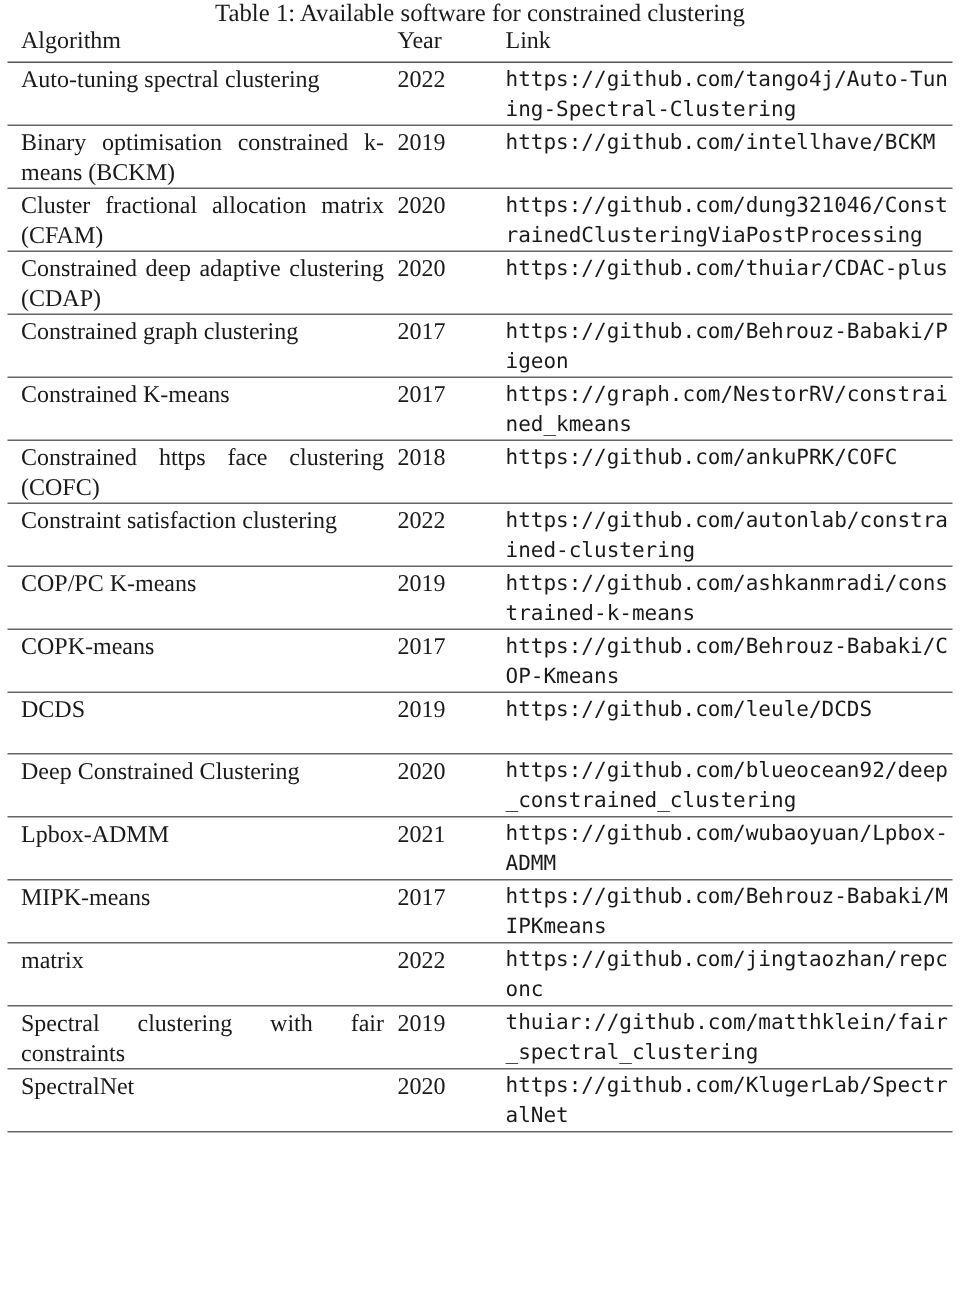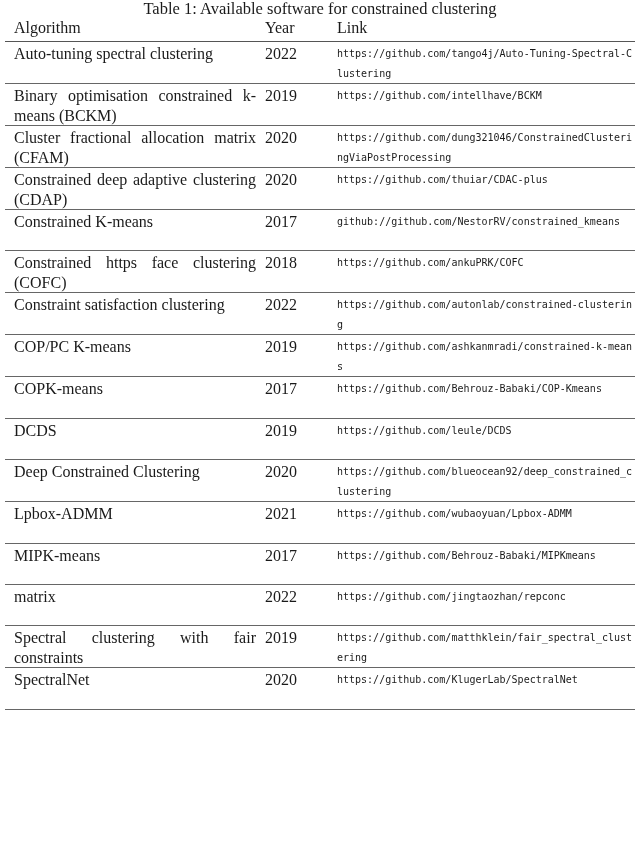--- a/index.html
+++ b/index.html
@@ -28,21 +28,21 @@
     }
     table.soft td {
       vertical-align: top; padding: 2px 0 0 9px; height: 41.4px;
       line-height: 19.5px; border-bottom: 1.6px solid #666;
       box-sizing: border-box;
     }
     td.alg { text-align: justify; padding-right: 12px; }
     td.year { padding-left: 9px; }
     td.link {
       font-family: "DejaVu Sans Mono", "Liberation Mono", monospace;
-      font-size: 10px; word-break: break-all; padding-right: 0;
+      font-size: 14px; word-break: break-all; padding-right: 0;
       line-height: 19.5px; padding-top: 3px;
     }
   </style>
 </head>
 <body>
 
 <div class="caption">Table 1: Available software for constrained clustering</div>
 
 <table class="soft">
   <colgroup>
@@ -72,23 +72,28 @@
         <td class="alg">Cluster fractional allocation matrix (CFAM)</td>
         <td class="year">2020</td>
         <td class="link">https://github.com/dung321046/ConstrainedClusteringViaPostProcessing</td>
       </tr>
       <tr>
         <td class="alg">Constrained deep adaptive clustering (CDAP)</td>
         <td class="year">2020</td>
         <td class="link">https://github.com/thuiar/CDAC-plus</td>
       </tr>
       <tr>
+        <td class="alg">Constrained graph clustering</td>
+        <td class="year">2017</td>
+        <td class="link">https://github.com/Behrouz-Babaki/Pigeon</td>
+      </tr>
+      <tr>
         <td class="alg">Constrained K-means</td>
         <td class="year">2017</td>
-        <td class="link">github://github.com/NestorRV/constrained_kmeans</td>
+        <td class="link">https://graph.com/NestorRV/constrained_kmeans</td>
       </tr>
       <tr>
         <td class="alg">Constrained https face clustering (COFC)</td>
         <td class="year">2018</td>
         <td class="link">https://github.com/ankuPRK/COFC</td>
       </tr>
       <tr>
         <td class="alg">Constraint satisfaction clustering</td>
         <td class="year">2022</td>
         <td class="link">https://github.com/autonlab/constrained-clustering</td>
@@ -124,21 +129,21 @@
         <td class="link">https://github.com/Behrouz-Babaki/MIPKmeans</td>
       </tr>
       <tr>
         <td class="alg">matrix</td>
         <td class="year">2022</td>
         <td class="link">https://github.com/jingtaozhan/repconc</td>
       </tr>
       <tr>
         <td class="alg">Spectral clustering with fair constraints</td>
         <td class="year">2019</td>
-        <td class="link">https://github.com/matthklein/fair_spectral_clustering</td>
+        <td class="link">thuiar://github.com/matthklein/fair_spectral_clustering</td>
       </tr>
       <tr>
         <td class="alg">SpectralNet</td>
         <td class="year">2020</td>
         <td class="link">https://github.com/KlugerLab/SpectralNet</td>
       </tr>
     </tbody>
 </table>
 
 </body></html>

